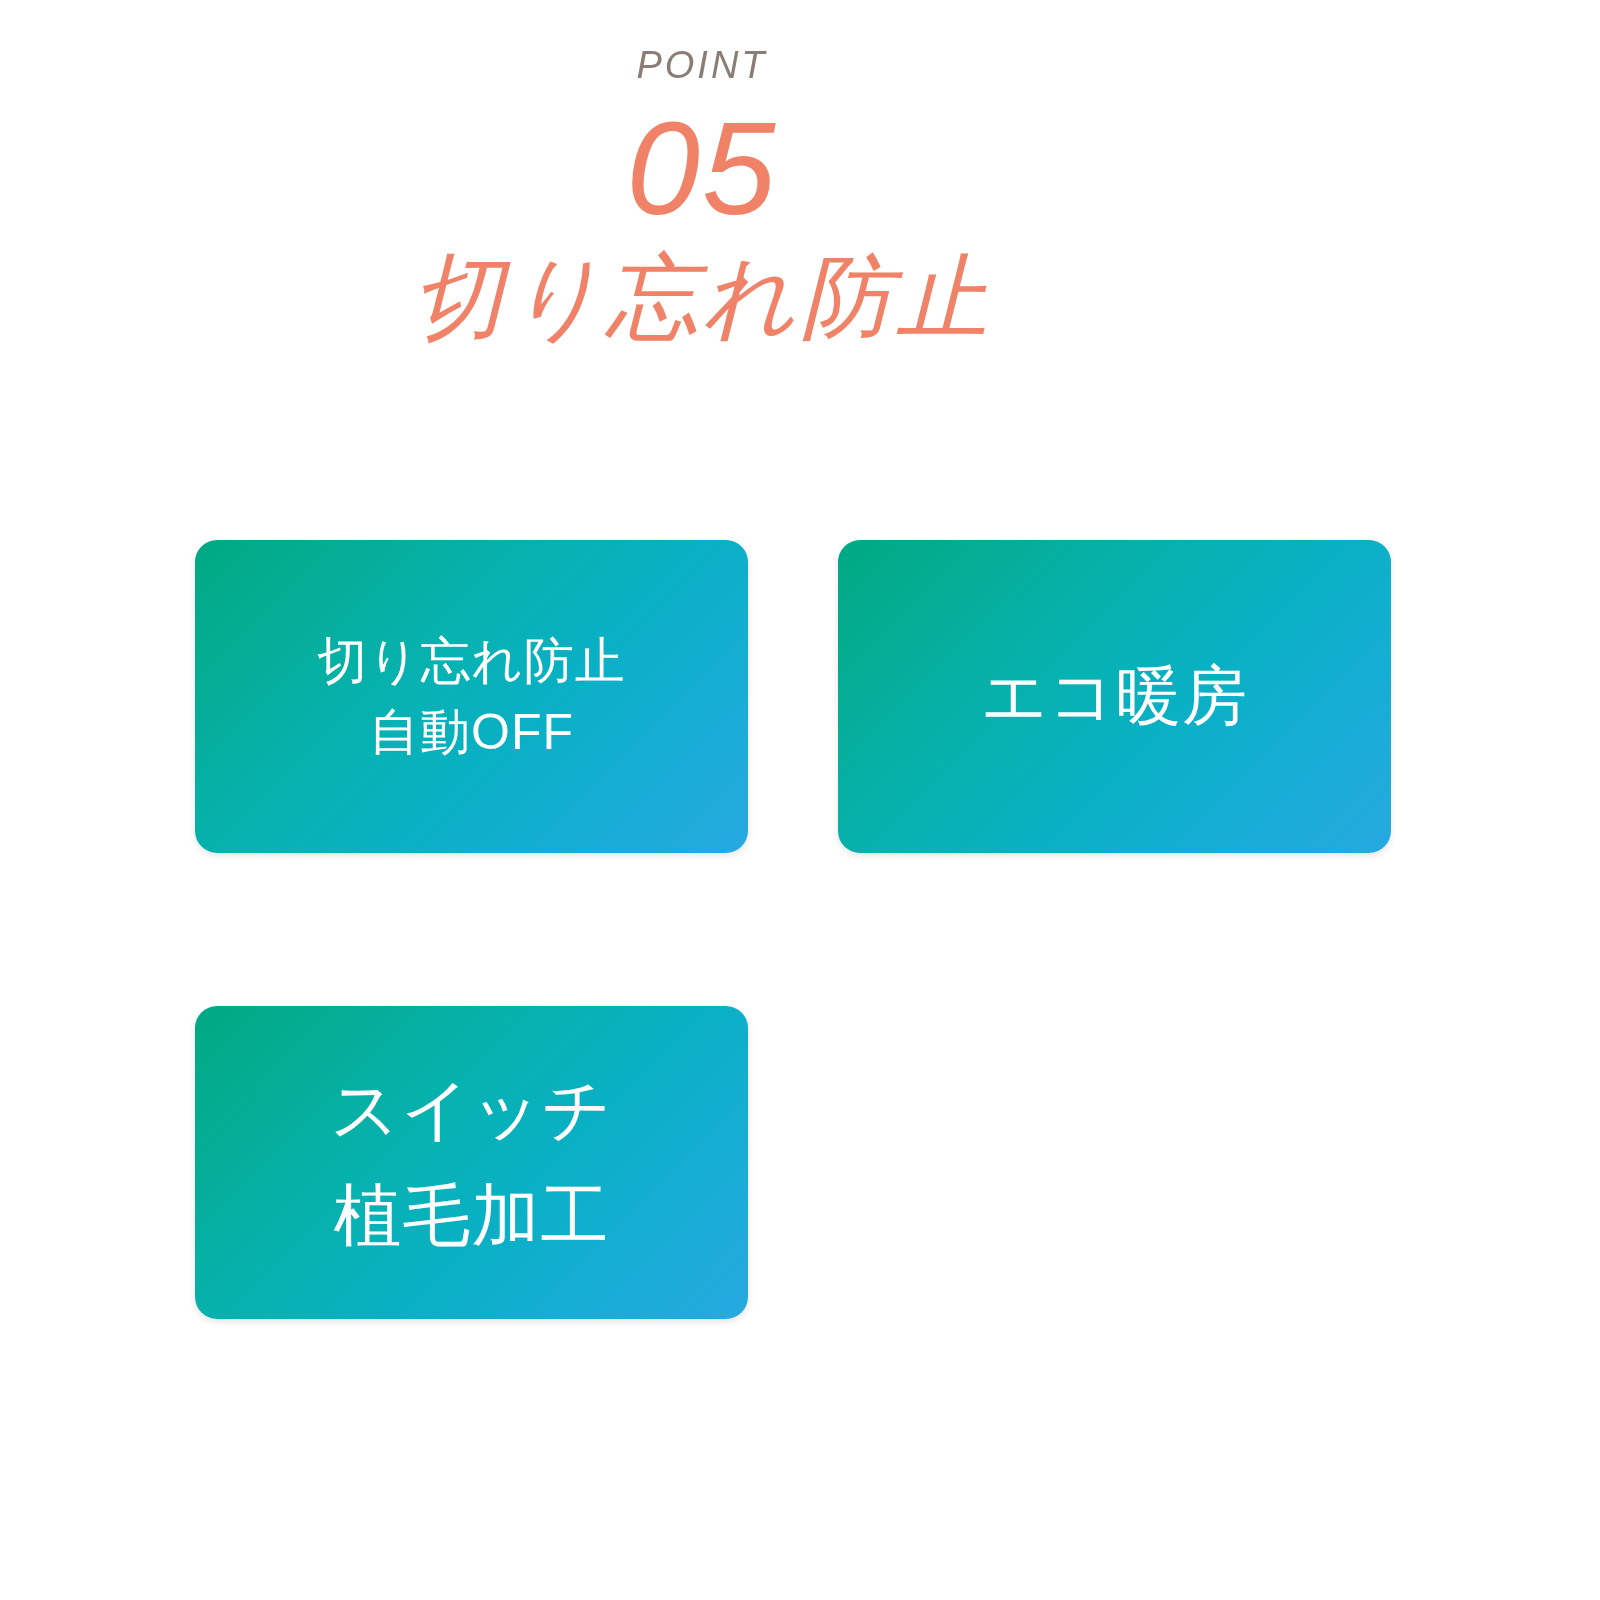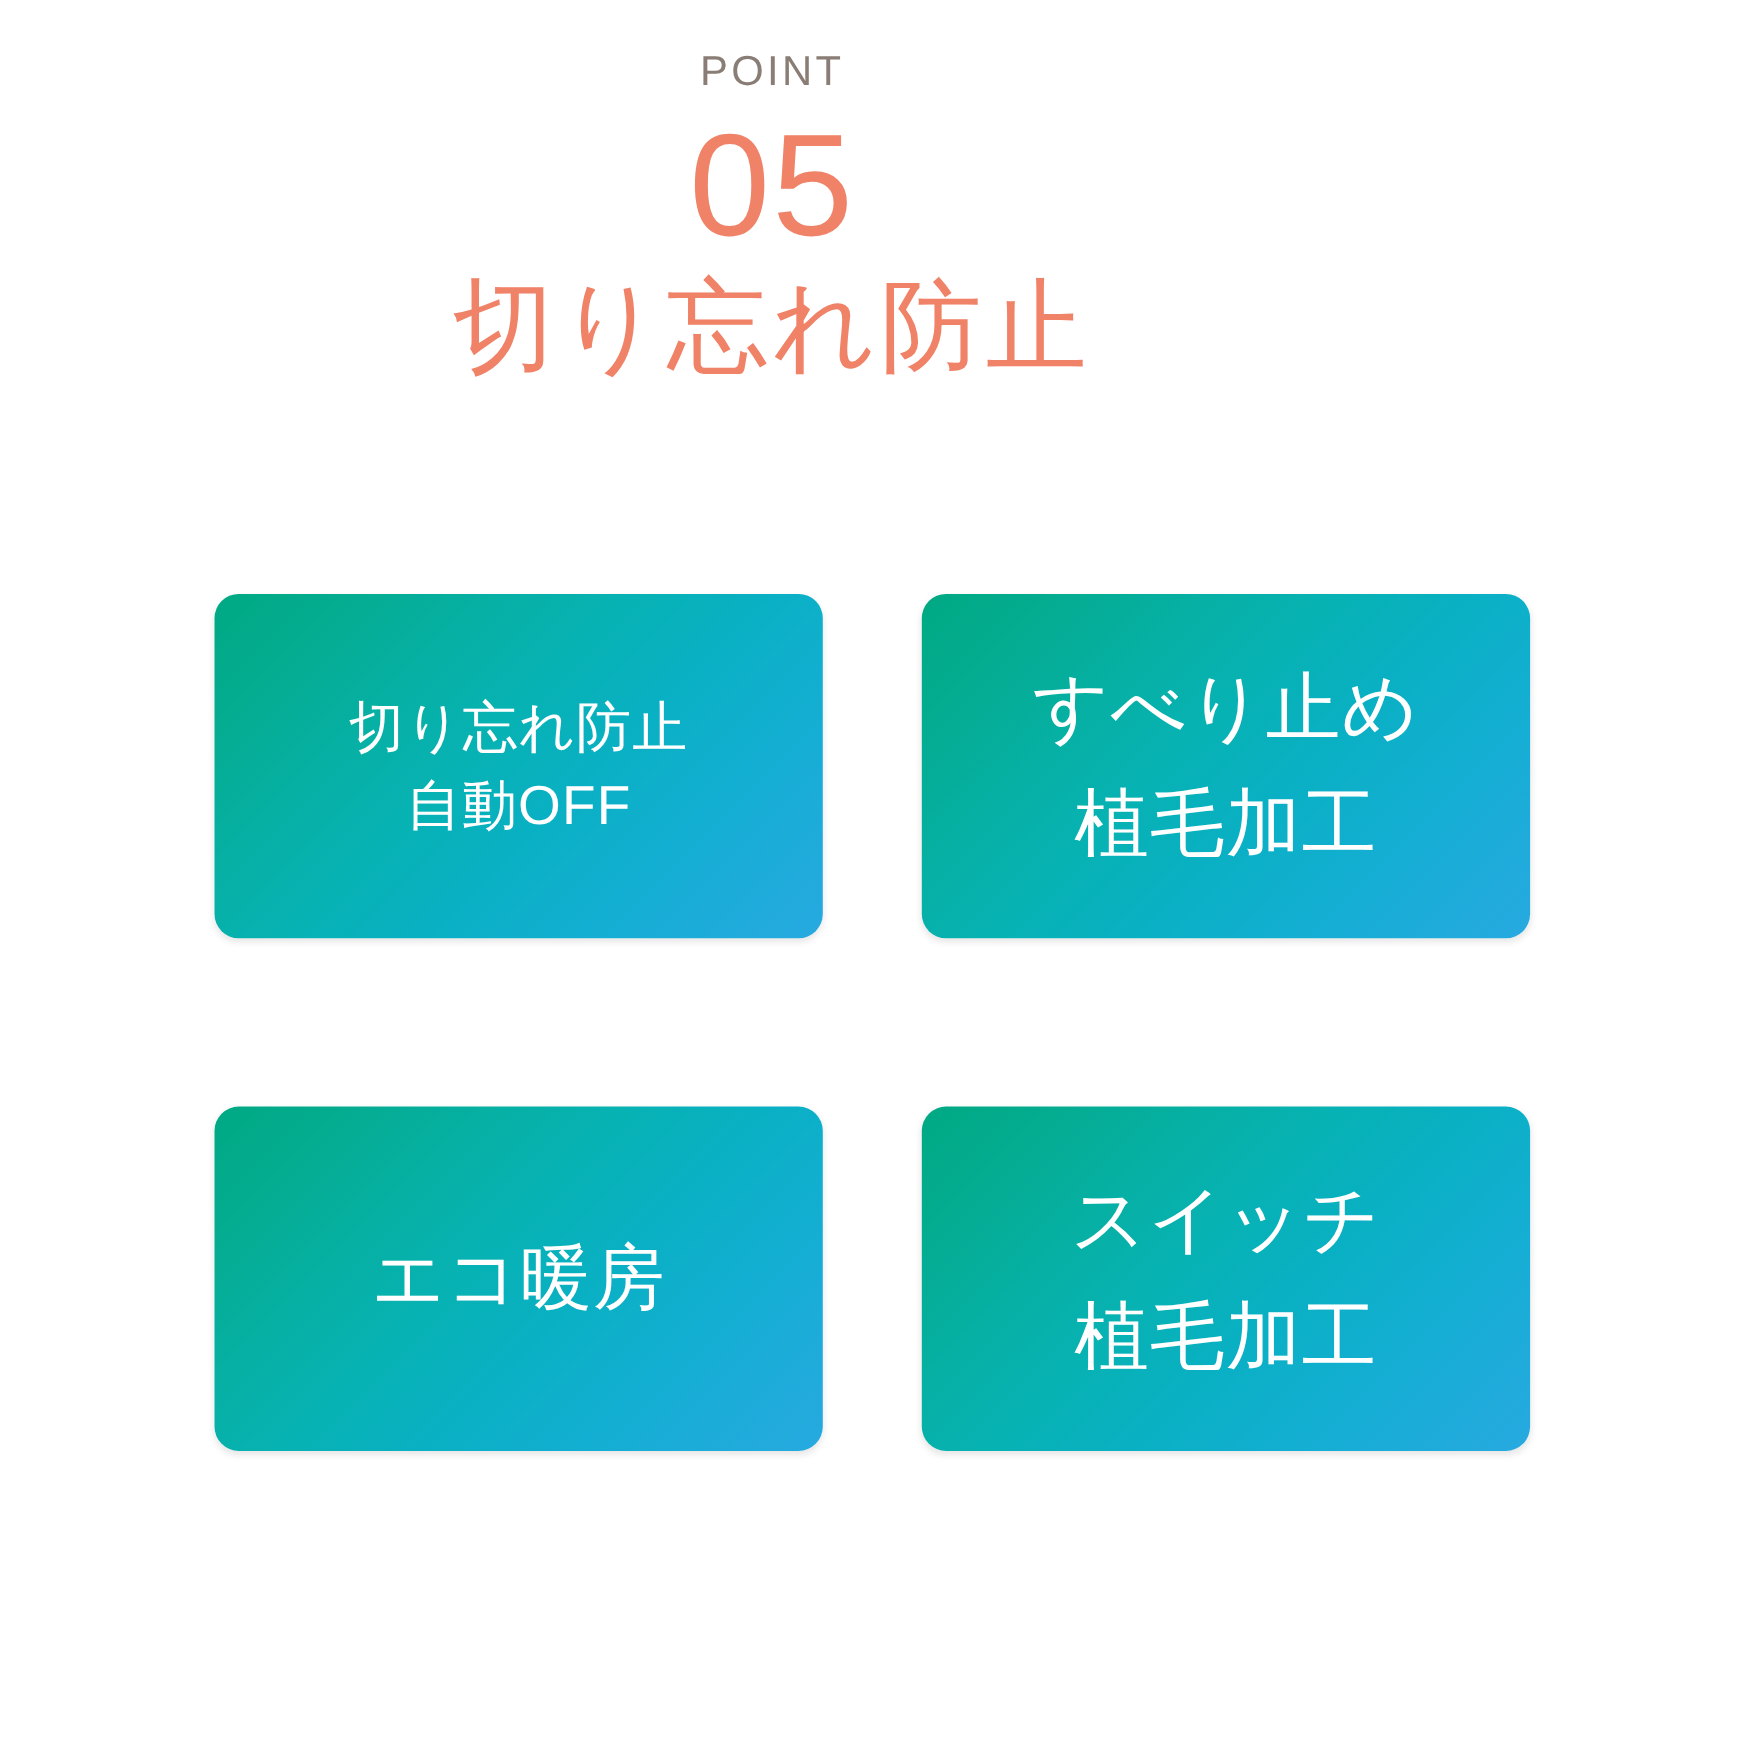--- a/index.html
+++ b/index.html
@@ -15,20 +15,21 @@
     position: relative;
   }
 
   
   .header {
     position: absolute;
     left: 0;
     top: 0;
     width: 1404px;
     text-align: center;
+    font-style: italic;
   }
   .point-label {
     margin-top: 46px;
     font-size: 38px;
     font-weight: 400;
     letter-spacing: 3px;
     color: #8a7d76;
     line-height: 1;
   }
   .point-number {
@@ -107,24 +108,20 @@
   <div class="section-title">切り忘れ防止</div>
 </div>
 
 <div class="card-grid">
 
   <div class="feature-card card-1">
     <div class="card-line">切り忘れ防止</div>
     <div class="card-line">自動OFF</div>
   </div>
 
-  <div class="feature-card card-2">
-    <div class="card-line">すべり止め</div>
-    <div class="card-line">植毛加工</div>
-  </div>
 
   <div class="feature-card card-3">
     <div class="card-line">エコ暖房</div>
   </div>
 
   <div class="feature-card card-4">
     <div class="card-line">スイッチ</div>
     <div class="card-line">植毛加工</div>
   </div>
 

